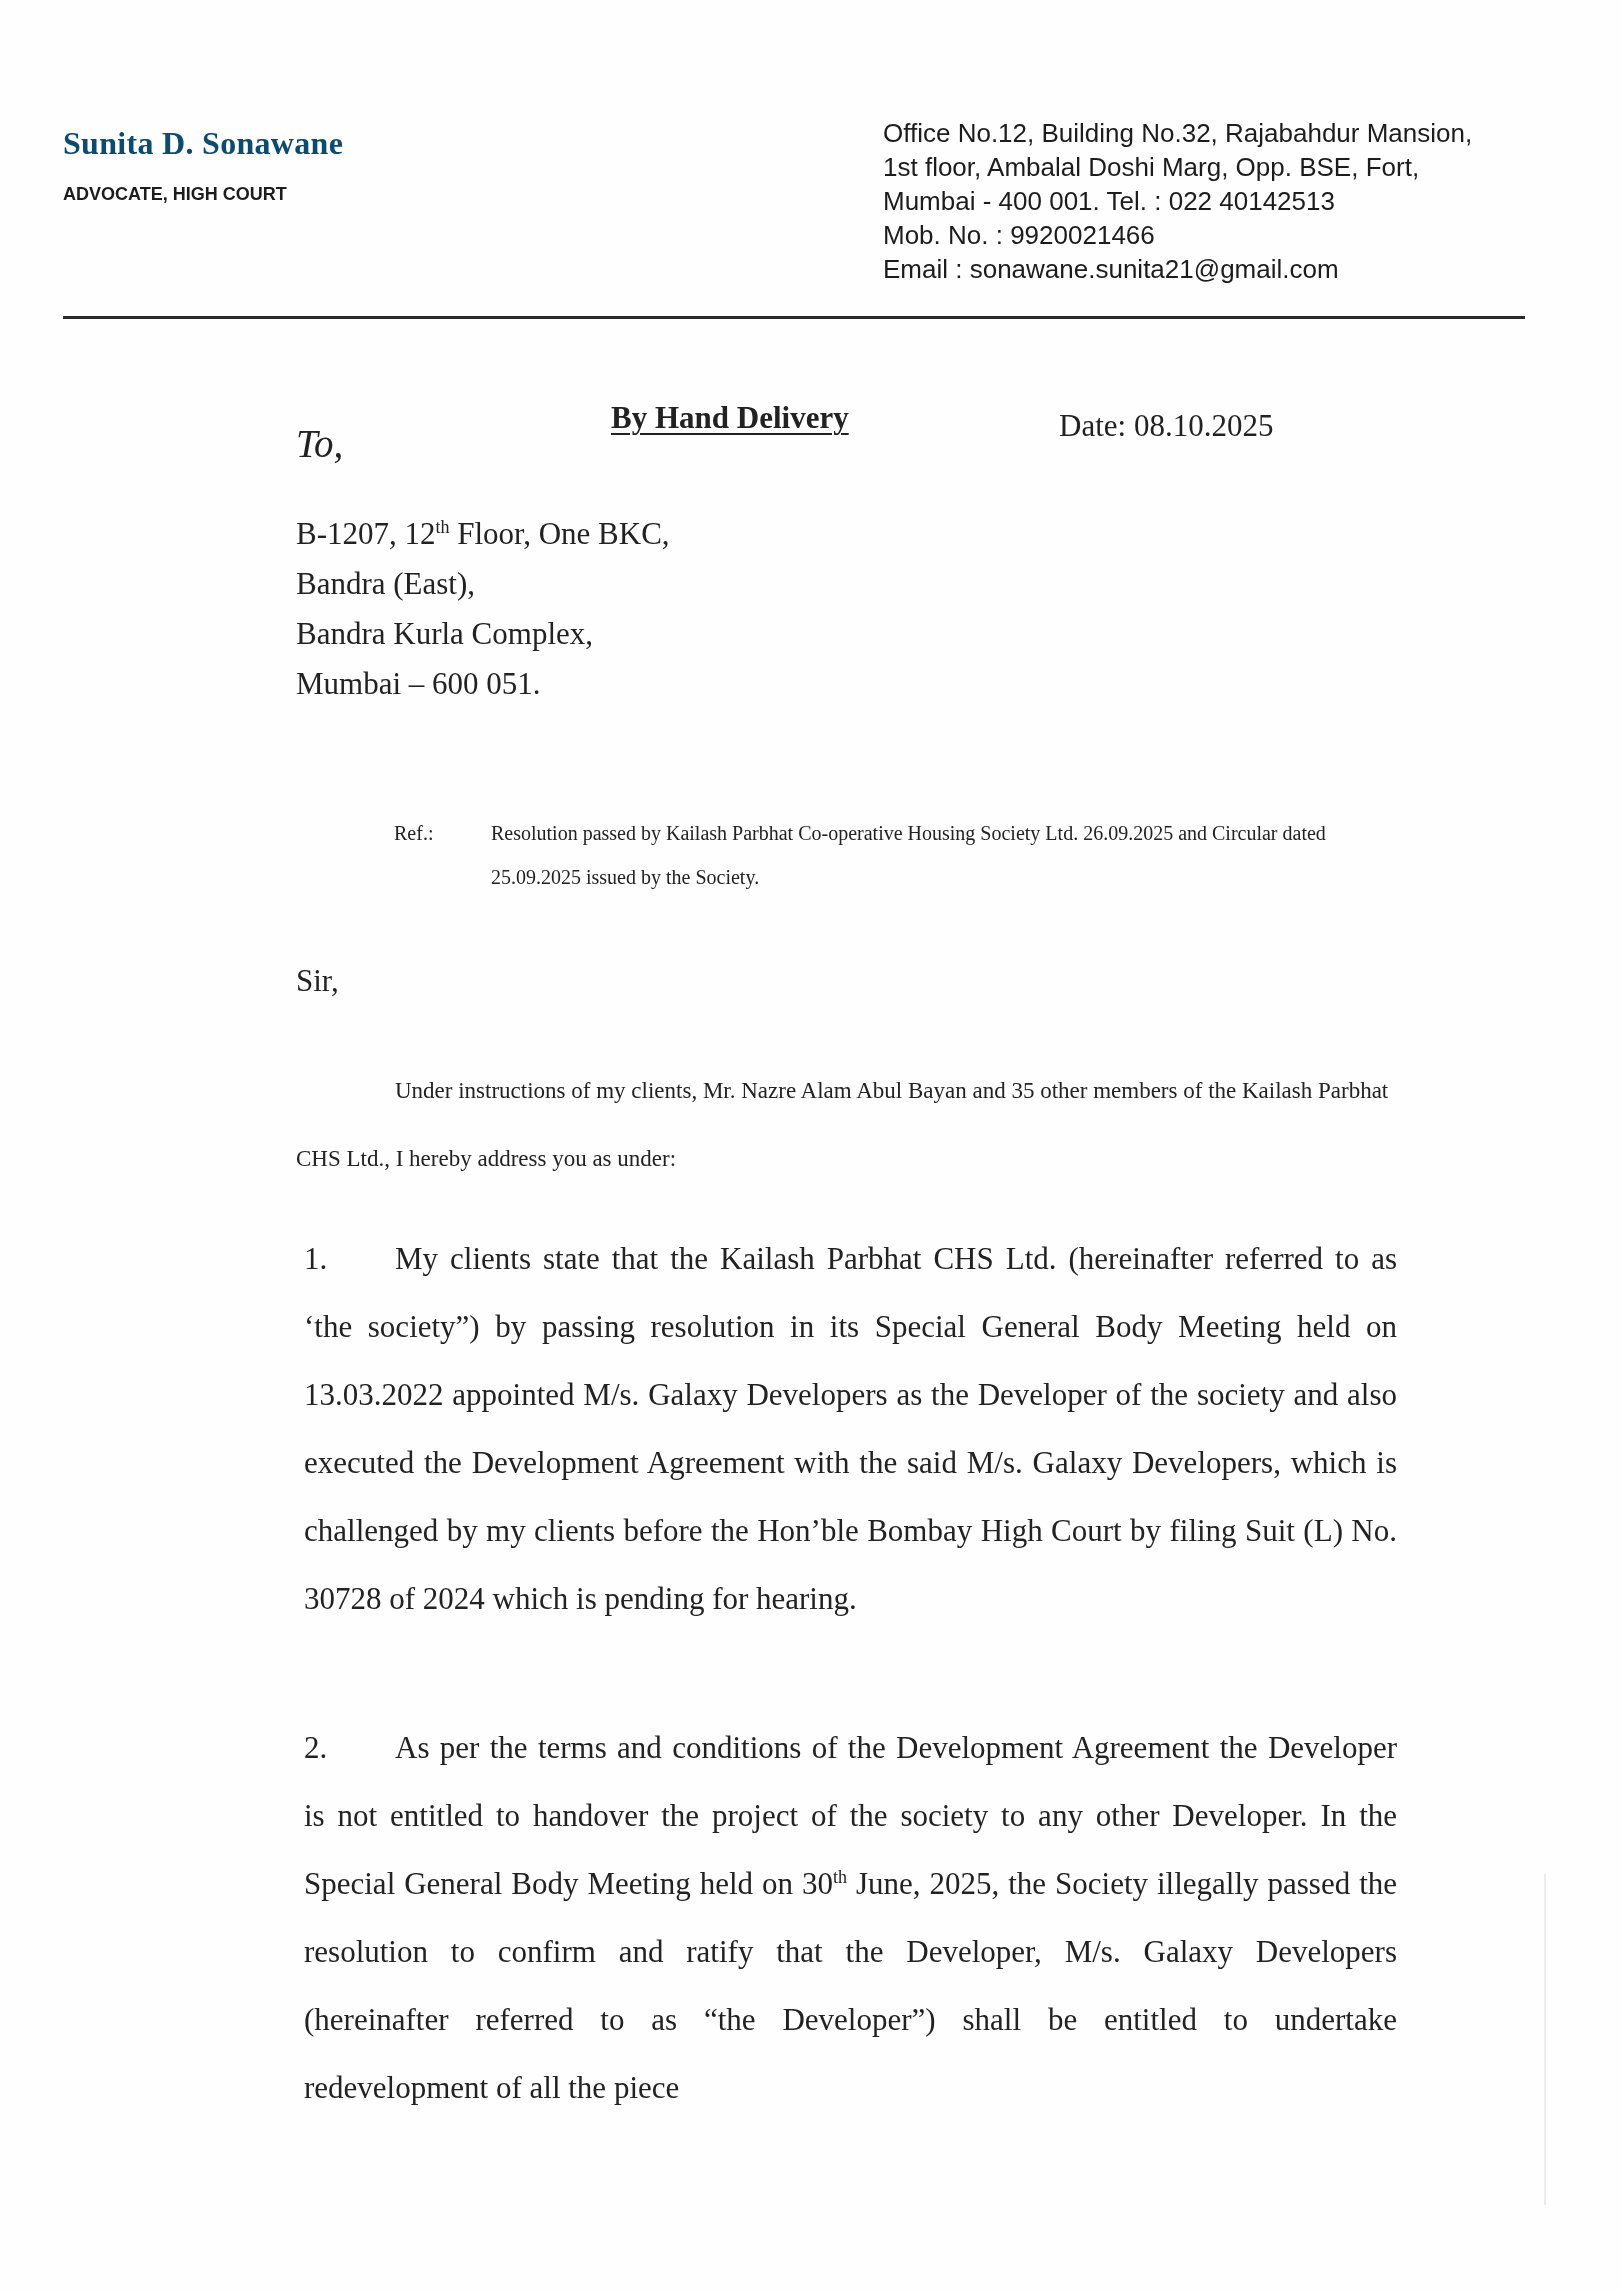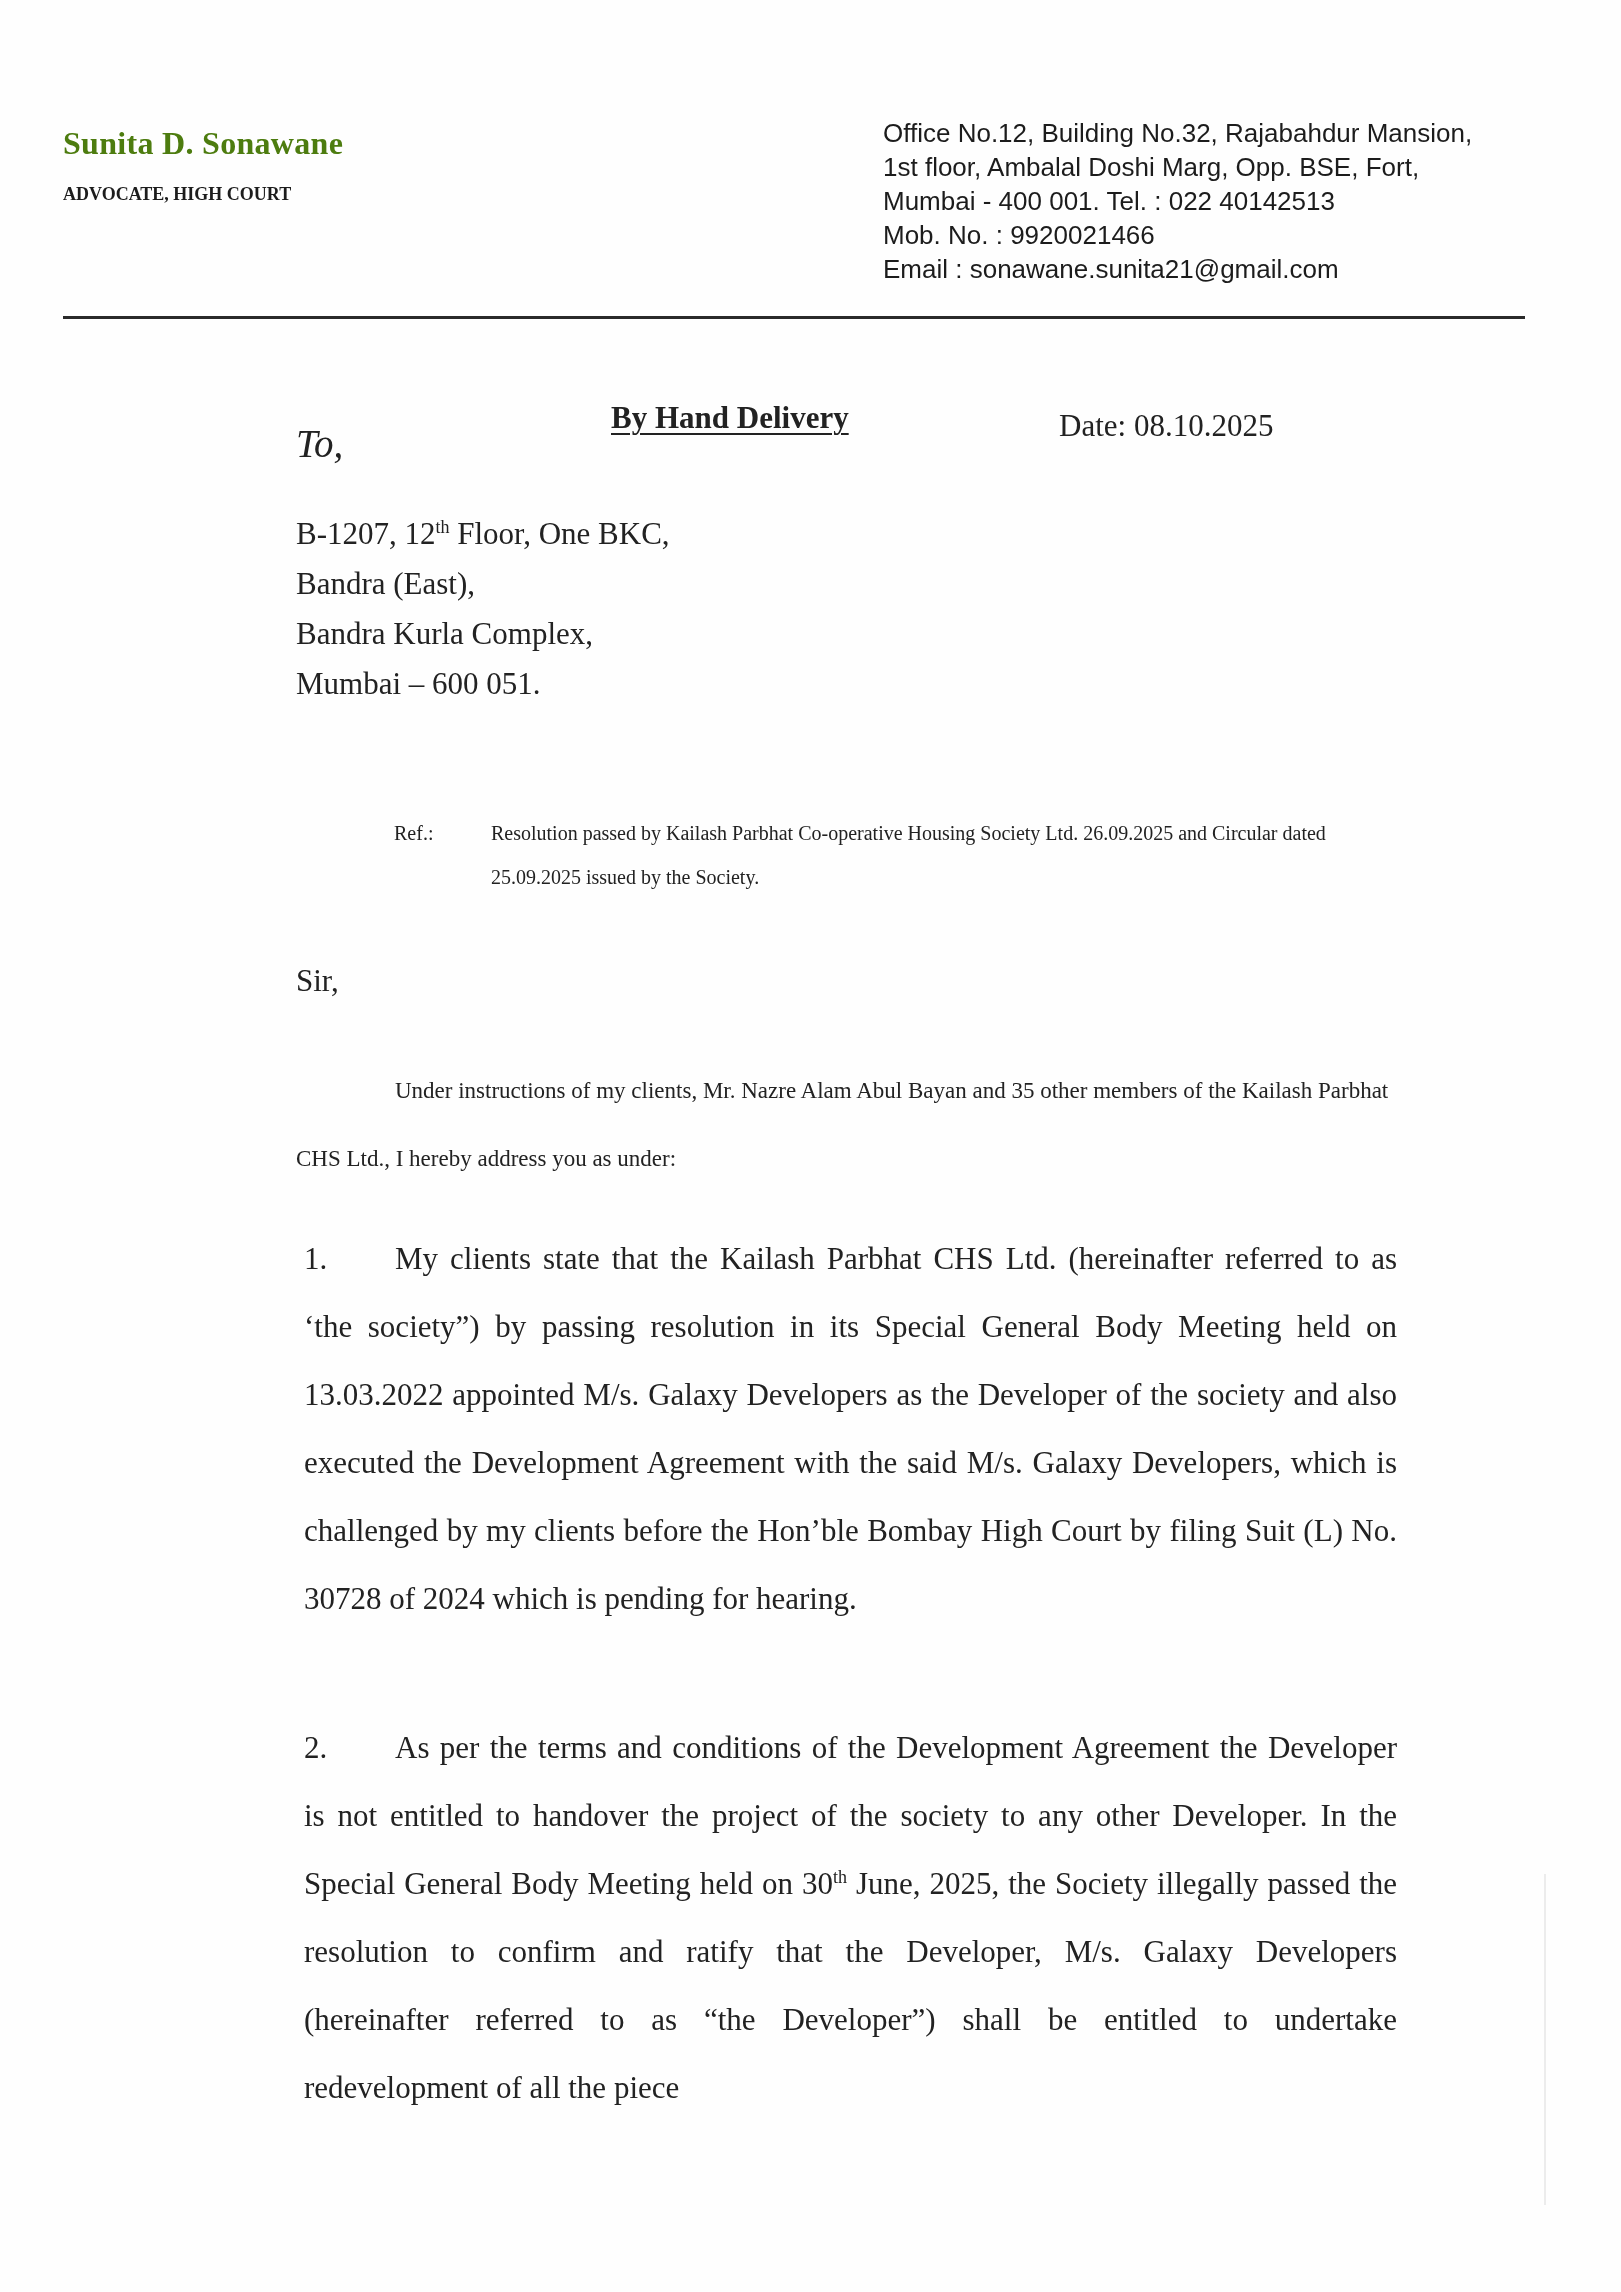--- a/index.html
+++ b/index.html
@@ -1,20 +1,20 @@
 <!DOCTYPE html>
 <html style="font-size:14.3px"><head>
   <meta charset="utf-8">
   <style>
     html, body { margin: 0; padding: 0; background: #ffffff; }
     body { width: 1622px; height: 2293px; position: relative; overflow: hidden; color: #1a1a1a; }
     .page { position: absolute; left: 0; top: 0; width: 1622px; height: 2293px; background: #fefefe; }
 
-    .lh-name { position: absolute; left: 63px; top: 125px; font-family: "Liberation Serif", serif; font-weight: bold; font-size: 32px; letter-spacing: 0.3px; color: #4d7c0f; }
-    .lh-title { position: absolute; left: 63px; top: 184px; font-family: Liberation Serif, serif; font-weight: bold; font-size: 18px; color: #1c1c1c; }
+    .lh-name { position: absolute; left: 63px; top: 125px; font-family: "Liberation Serif", serif; font-weight: bold; font-size: 32px; letter-spacing: 0.3px; color: #0c4a6e; }
+    .lh-title { position: absolute; left: 63px; top: 184px; font-family: Liberation Sans, sans-serif; font-weight: bold; font-size: 18px; color: #1c1c1c; }
     .lh-address { position: absolute; left: 862px; top: 116px; font-family: "Liberation Sans", sans-serif; font-size: 26px; line-height: 34px; color: #1c1c1c; margin-left: 21px; }
     .lh-address div { white-space: nowrap; }
     .lh-rule { position: absolute; left: 63px; top: 316px; width: 1462px; height: 2.7px; background: #2a2a2a; }
 
     .serif { font-family: "Liberation Serif", serif; color: #222; }
     .delivery { position: absolute; left: 611px; top: 364px; font-size: 31px; font-weight: bold; text-decoration: underline; text-underline-offset: 4.5px; text-decoration-thickness: 1.8px; margin-top: 36px; }
     .to { position: absolute; left: 296px; top: 421px; font-size: 39px; font-style: italic; }
     .date { position: absolute; left: 1059px; top: 408px; font-size: 31px; }
 
     .addressee { position: absolute; left: 296px; top: 509px; font-size: 31px; line-height: 50px; }

